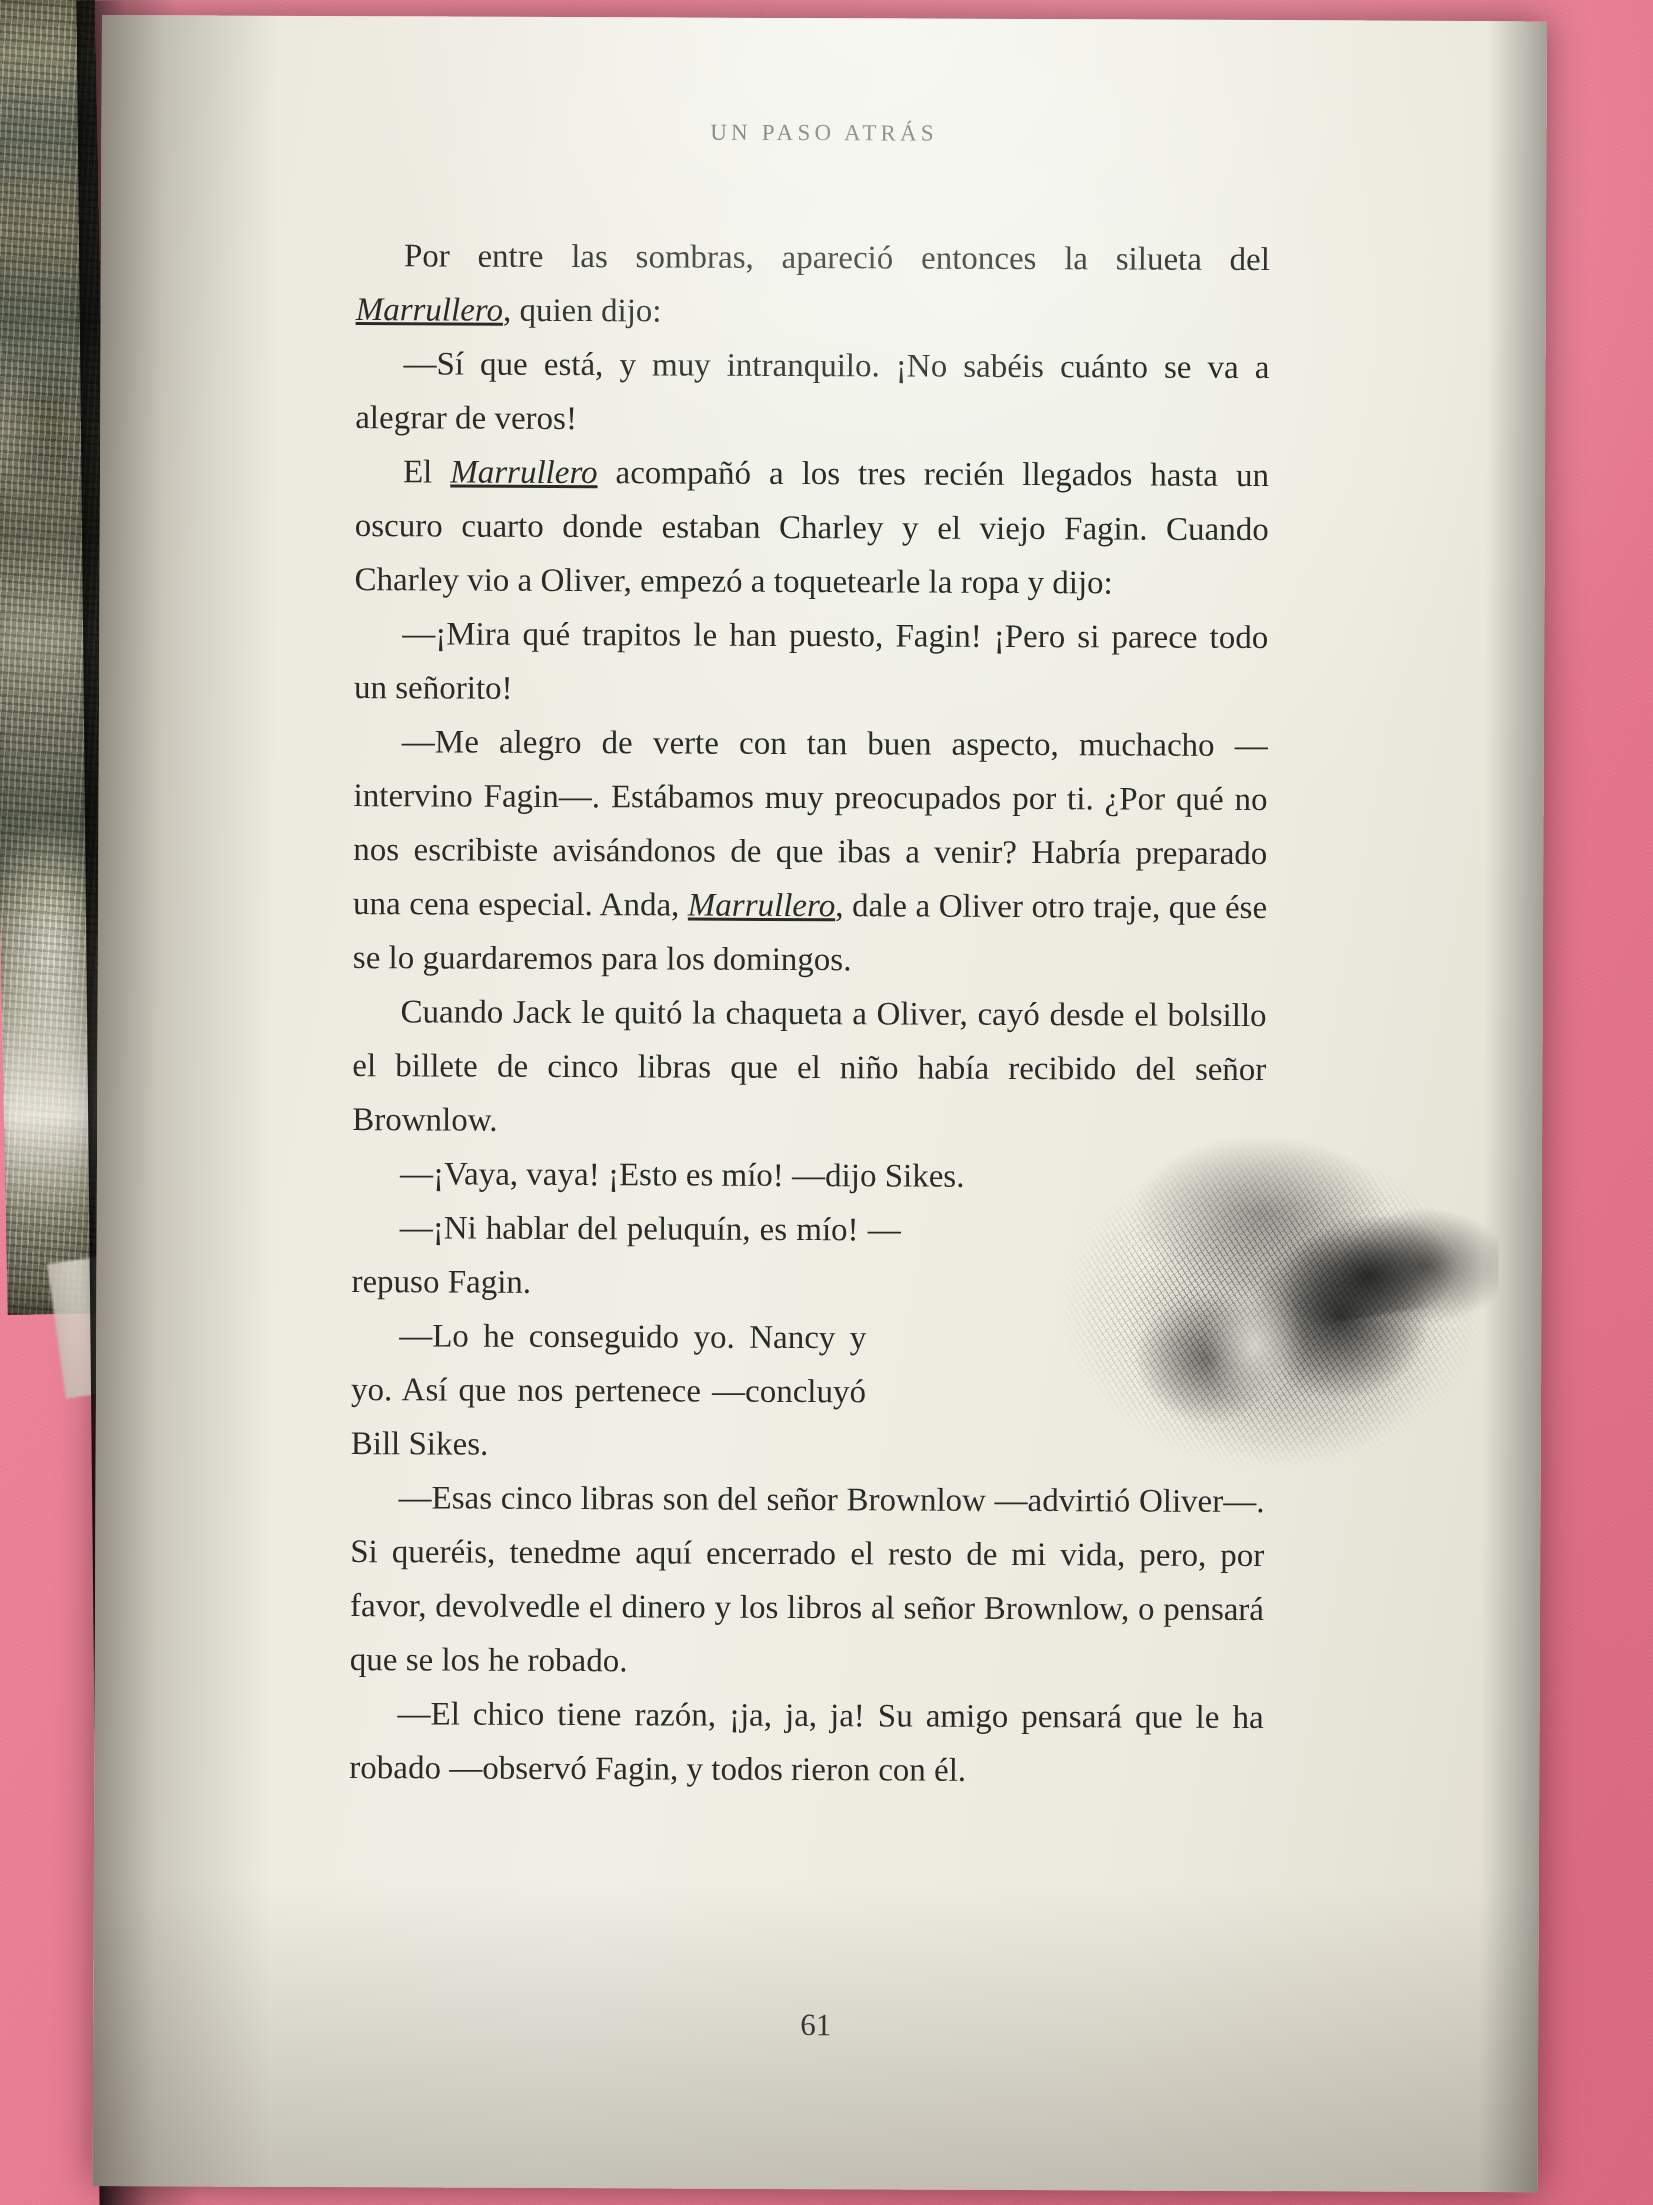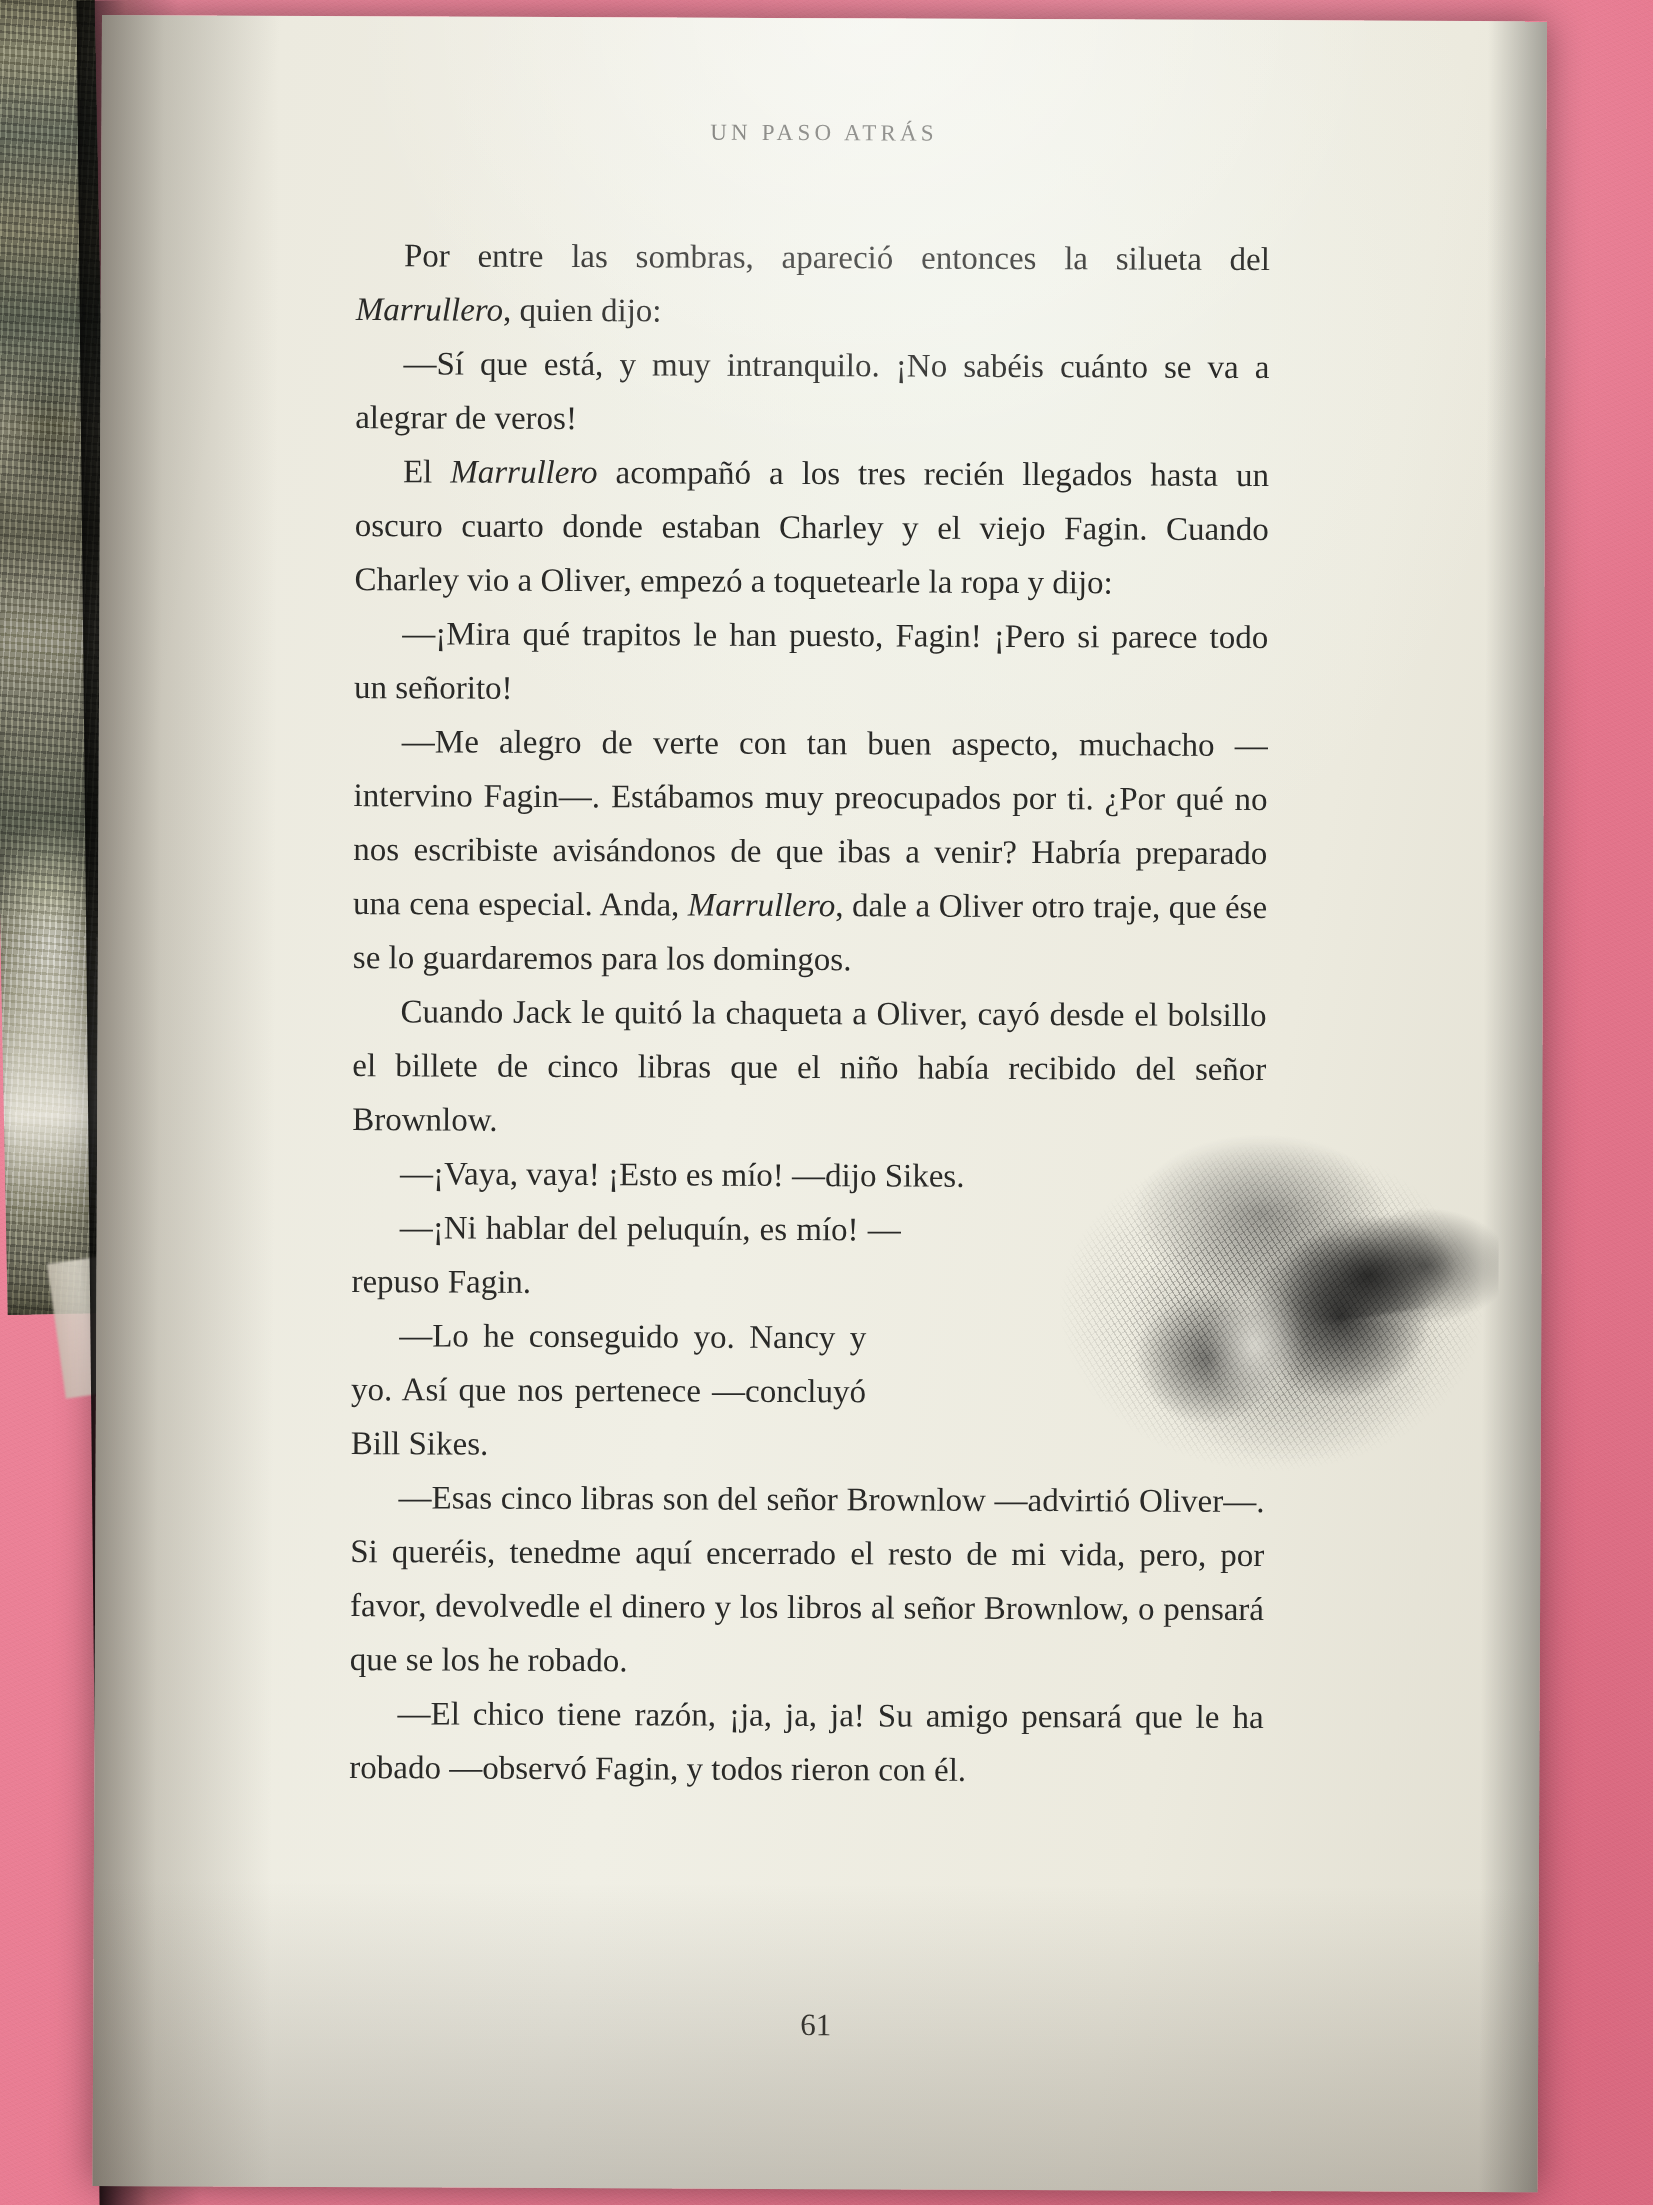--- a/index.html
+++ b/index.html
@@ -146,21 +146,21 @@
     line-height: 54px;
     color: #2a2a28;
     text-align: justify;
     text-justify: inter-word;
     hyphens: manual;
   }
   .body p {
     margin: 0;
     text-indent: 48px;
   }
-  .body em { font-style: italic; }
+  .body em { font-style: italic; text-decoration: underline; }
   .wrap-a { float: right; clear: right; width: 280px; height: 51px; }
   .wrap-b { float: right; clear: right; width: 365px; height: 59px; }
   .wrap-c { float: right; clear: right; width: 399px; height: 110px; }
 
   .illustration {
     position: absolute;
     left: 875px; top: 1075px;
     width: 527px; height: 425px;
     pointer-events: none;
   }

